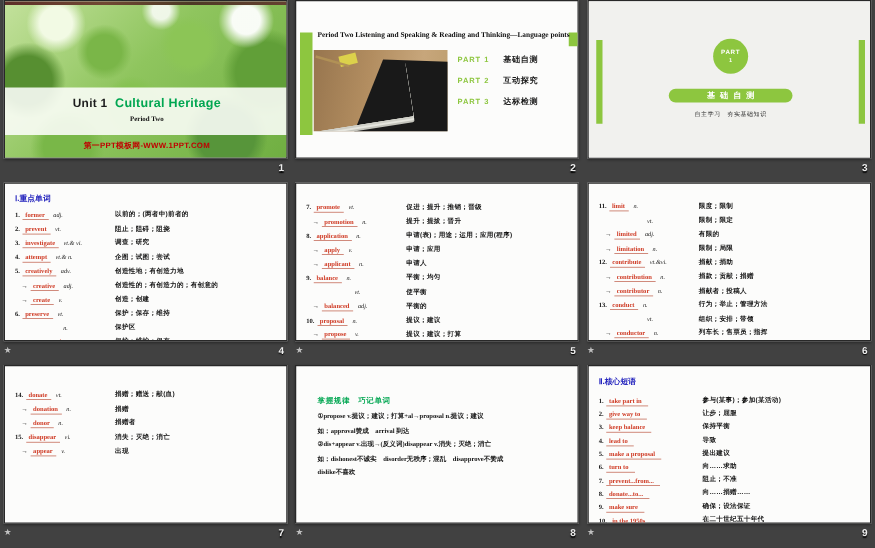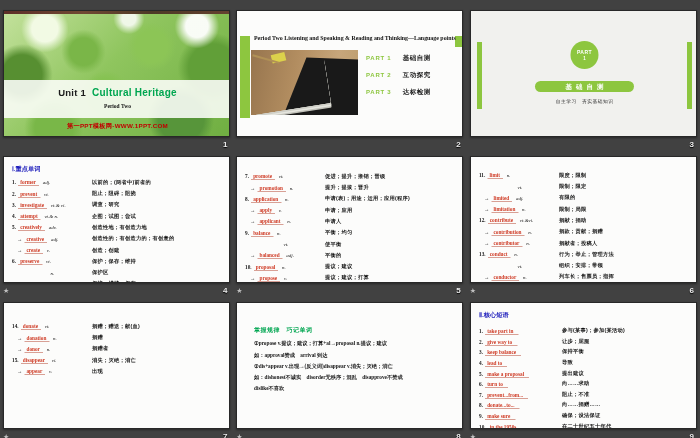--- a/index.html
+++ b/index.html
@@ -1,20 +1,20 @@
 <!DOCTYPE html>
 <html><head>
 <meta charset="utf-8">
 <style>
   html,body{margin:0;padding:0;background:#414141;}
   *{box-sizing:border-box;}
   .canvas{position:relative;width:700px;height:438px;background:#414141;display:grid;
     grid-template-columns:repeat(3,1fr);grid-template-rows:repeat(3,146px);
     font-family:"Liberation Sans",sans-serif;}
-  .cell{position:relative;padding-top:10px;}
+  .cell{position:relative;padding-top:0;}
   .slide{width:227px;height:127px;margin:0 auto;position:relative;overflow:hidden;
     background:#fcfcfb;border:1px solid #282828;box-shadow:0 1px 2px rgba(0,0,0,.4);}
   .inner{position:absolute;left:0;top:0;width:454px;height:254px;
     transform:scale(.5);transform-origin:0 0;}
   .cellfoot{height:15px;display:flex;justify-content:space-between;align-items:center;padding:0 6px 0 3px;}
   .star{font-size:7px;color:#c0c0c0;line-height:15px;min-width:8px;}
   .pagenum{font-size:8px;font-weight:700;color:#ededed;text-shadow:0 1px 1px #000;line-height:15px;}
 
   
   .leaves{position:absolute;inset:0;background-color:#a7cf7c;background-image:

